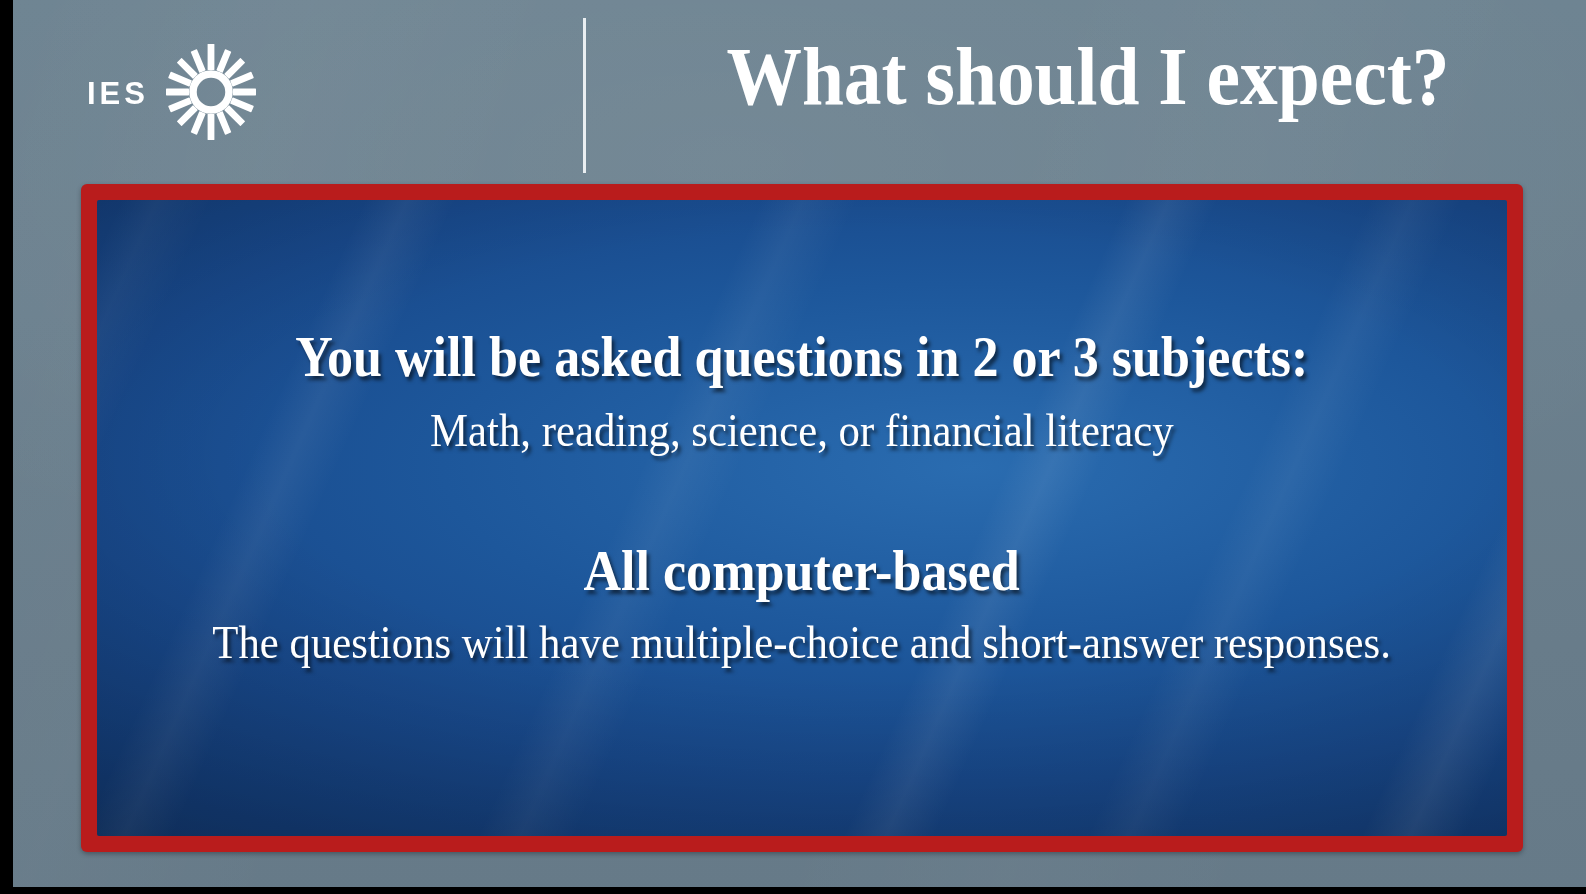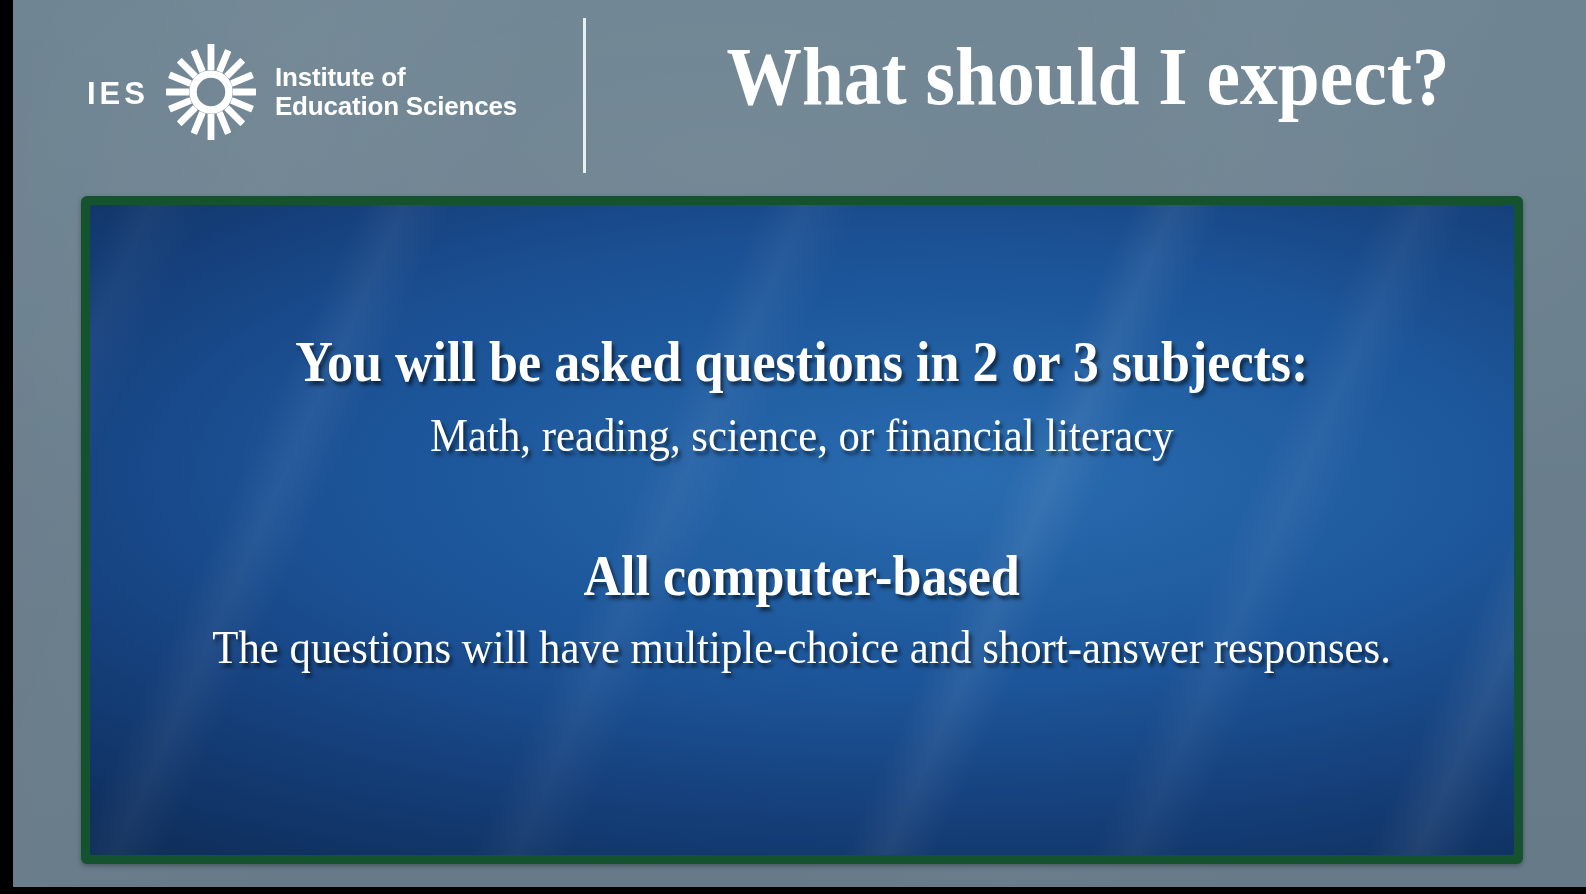--- a/index.html
+++ b/index.html
@@ -124,27 +124,27 @@
     line-height: 1.05;
     transform: scaleX(0.92);
     transform-origin: center center;
     white-space: nowrap;
   }
 
   
   .panel-frame {
     position: absolute;
     left: 68px;
-    top: 196px;
+    top: 184px;
     width: 1442px;
     height: 668px;
-    background: #14532d;
+    background: #b91c1c;
     border-radius: 6px;
     box-sizing: border-box;
-    padding: 9px;
+    padding: 16px;
     box-shadow: 0 2px 5px rgba(0,0,0,0.30);
   }
 
   .panel {
     position: relative;
     width: 100%;
     height: 100%;
     border-radius: 2px;
     overflow: hidden;
     background:
@@ -316,24 +316,20 @@
               <g transform="rotate(337.5)">
                   <rect x="-3.4" y="-45" width="6.8" height="23" rx="0.6"></rect>
                 </g>
             </g>
 
             <circle cx="50" cy="50" r="18" fill="none" stroke="#ffffff" stroke-width="7.5"></circle>
           </g>
         </svg>
       </div>
 
-      <div class="logo-words">
-        <div>Institute of</div>
-        <div>Education Sciences</div>
-      </div>
 
     </div>
 
     <div class="divider"></div>
 
     <div class="slide-title">What should I expect?</div>
 
   </div>
 
   <div class="panel-frame">

